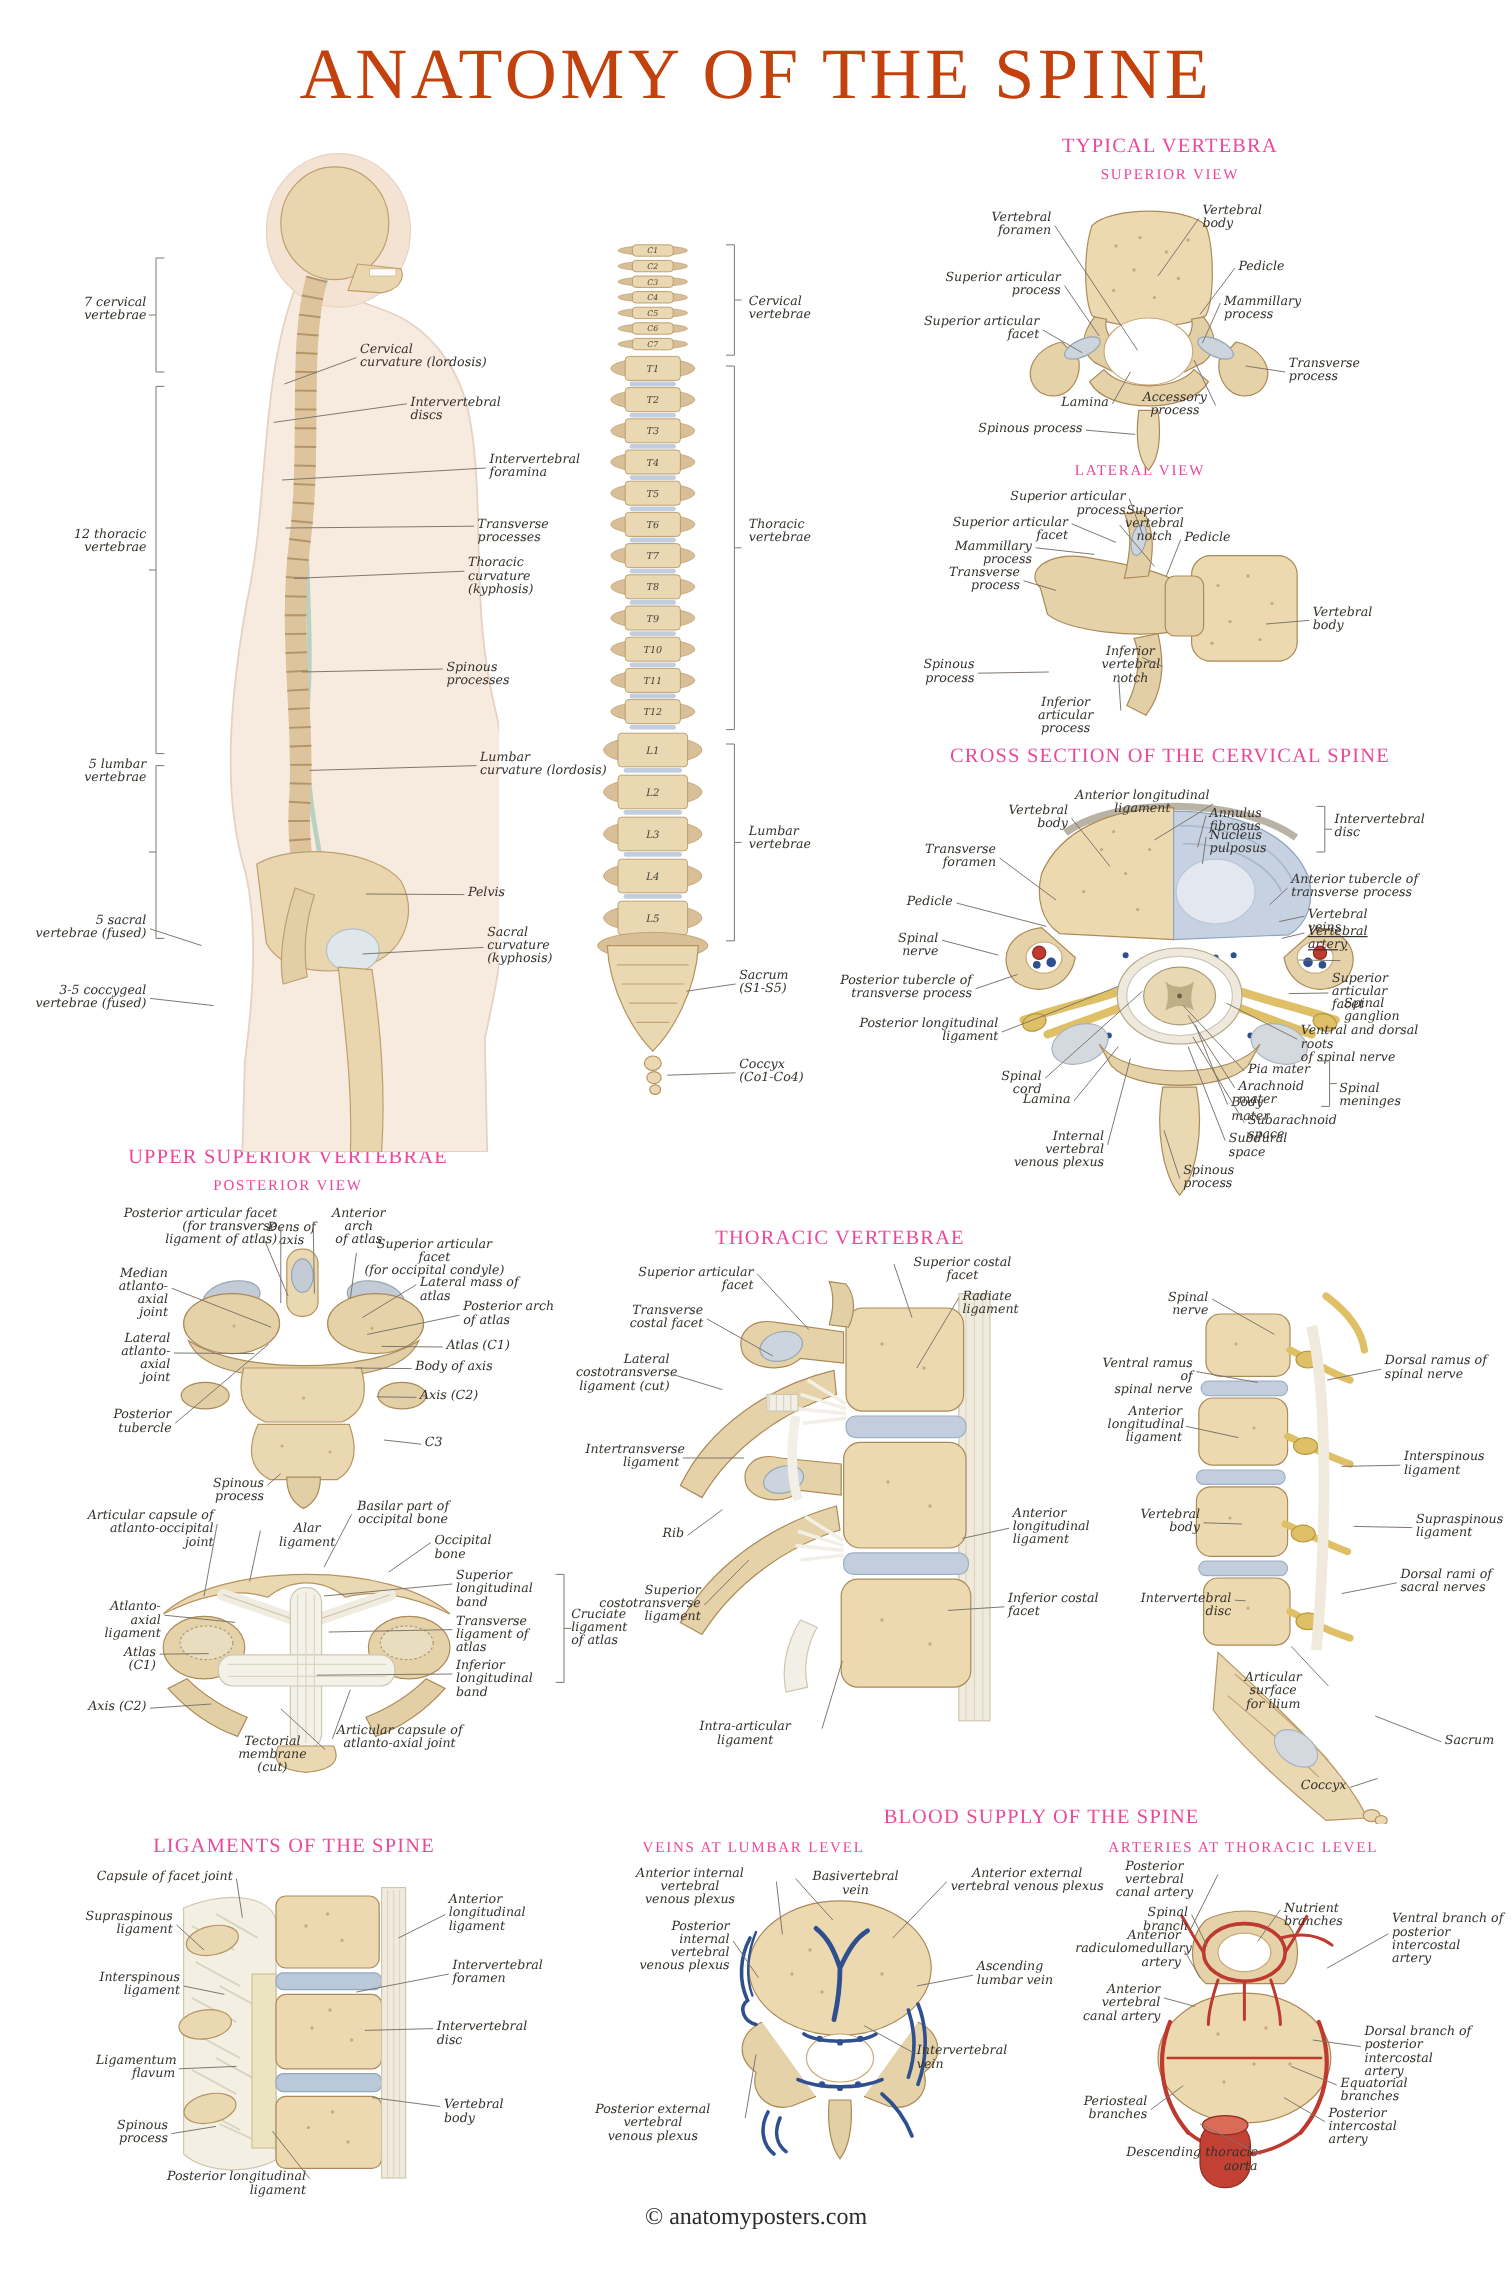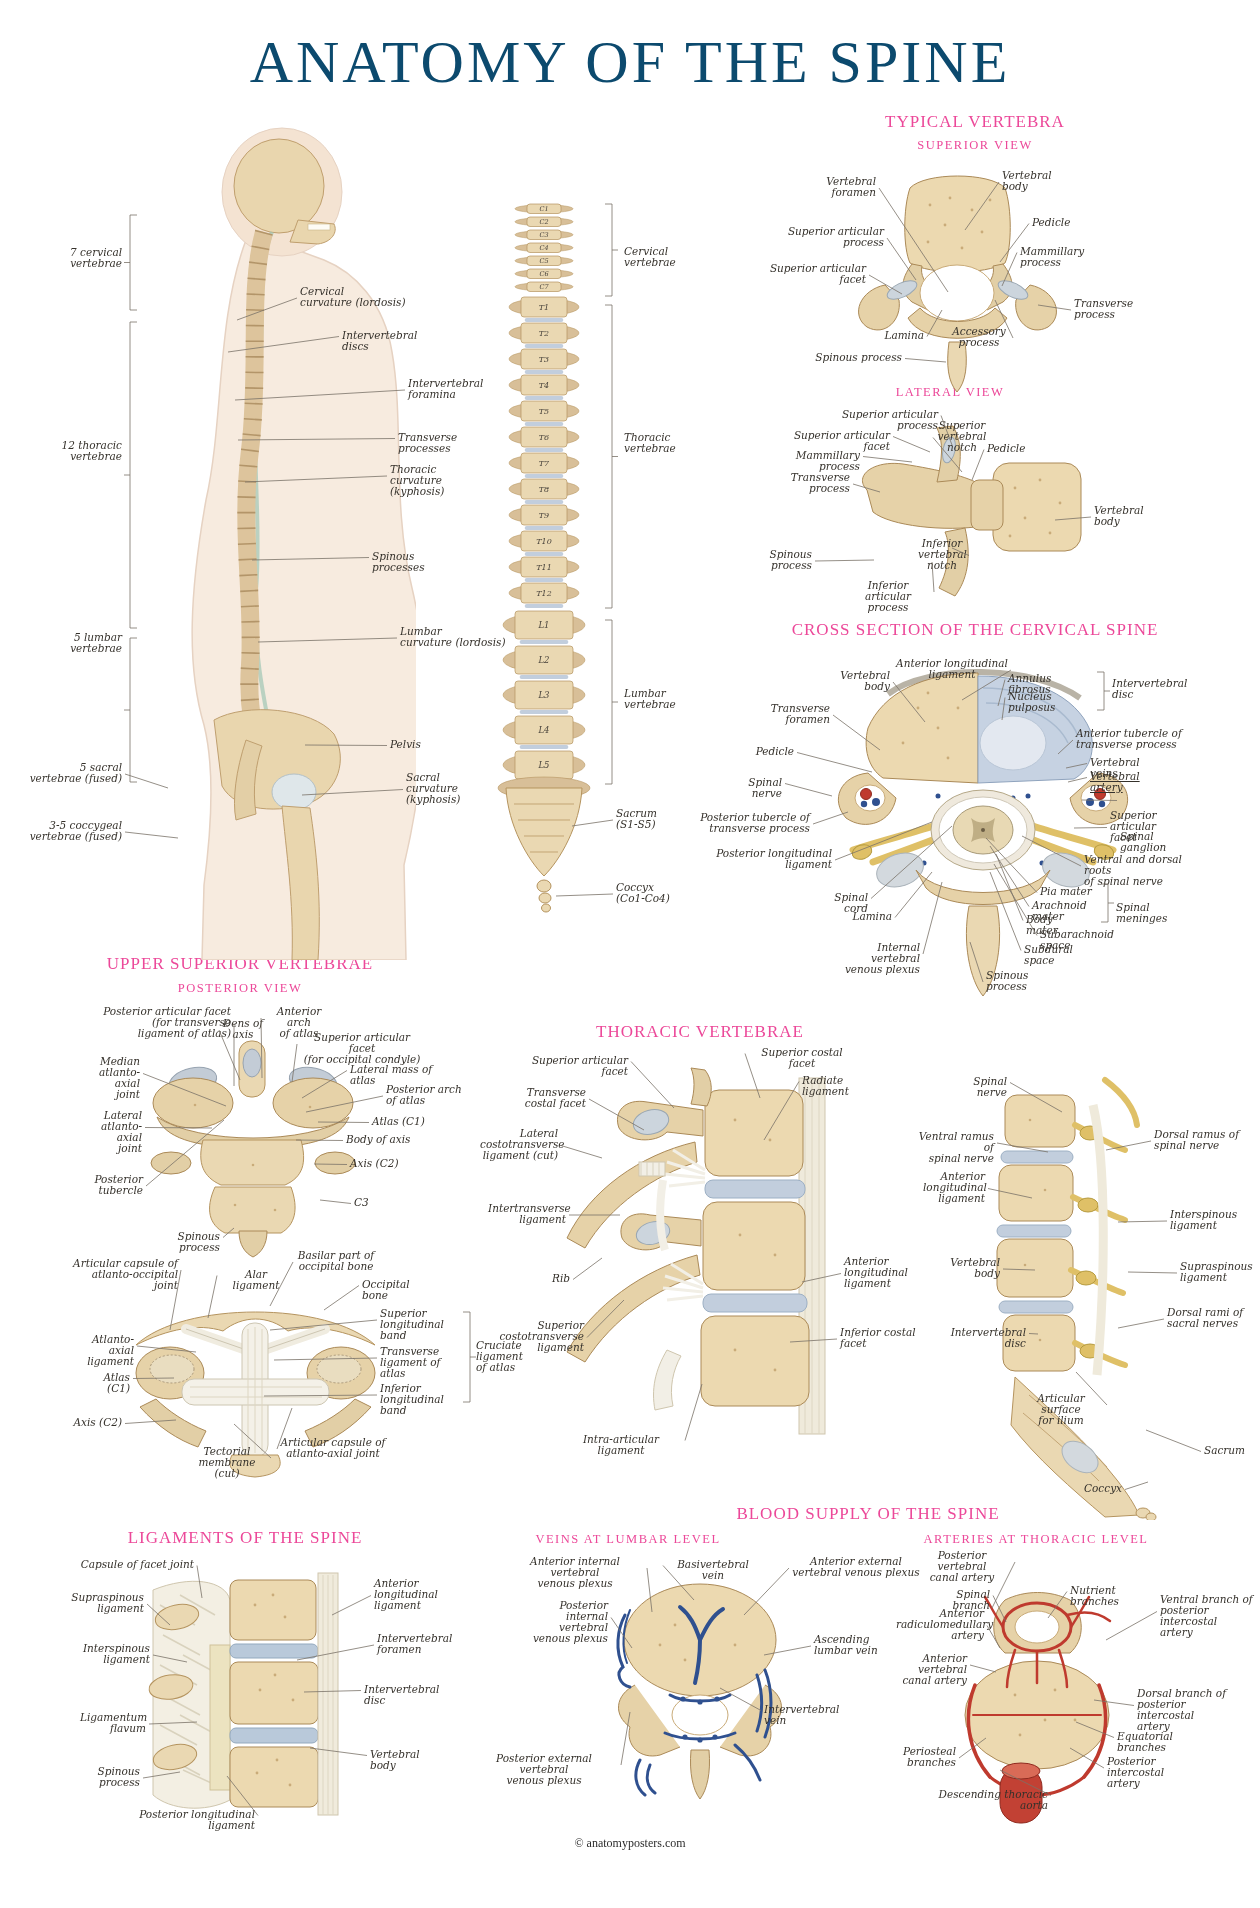--- a/index.html
+++ b/index.html
@@ -4,26 +4,26 @@
 <style>
   html,body{margin:0;padding:0;background:#ffffff;}
   #canvas{position:relative;width:1260px;height:1908px;background:#ffffff;overflow:hidden;
           font-family:"DejaVu Serif", serif;}
   #lines{position:absolute;left:0;top:0;width:1260px;height:1908px;pointer-events:none;}
   #lines line{stroke:#7a7268;stroke-width:0.8;}
   .lbl{position:absolute;font-style:italic;font-size:10.5px;line-height:11px;color:#35312b;
        white-space:pre-line;}
   .heading{position:absolute;font-family:"Liberation Serif", serif;color:#ec4899;text-align:center;
            letter-spacing:1px;white-space:pre-line;}
-  .h-main{font-size:60px;letter-spacing:3px;color:#0c4a6e;text-align:center;}
+  .h-main{font-size:60px;letter-spacing:3px;color:#c2410c;text-align:center;}
   .h-sec{font-size:17px;}
   .h-sub{font-size:12.5px;letter-spacing:1.5px;}
   .ill{position:absolute;}
   .footer{position:absolute;left:0;top:1836px;width:1260px;text-align:center;
-          font-family:"Liberation Serif", serif;font-size:12px;color:#2c2c2c;}
+          font-family:"Liberation Serif", serif;font-size:20px;color:#2c2c2c;}
 </style>
 </head>
 <body>
 
 <div id="canvas">
 
   <div class="heading h-main" style="left:0;top:28px;width:1260px;">ANATOMY OF THE SPINE</div>
   <div class="heading h-sec" style="left:825px;top:112px;width:300px;">TYPICAL VERTEBRA</div>
   <div class="heading h-sub" style="left:825px;top:138px;width:300px;">SUPERIOR VIEW</div>
   <div class="heading h-sub" style="left:800px;top:385px;width:300px;">LATERAL VIEW</div>

